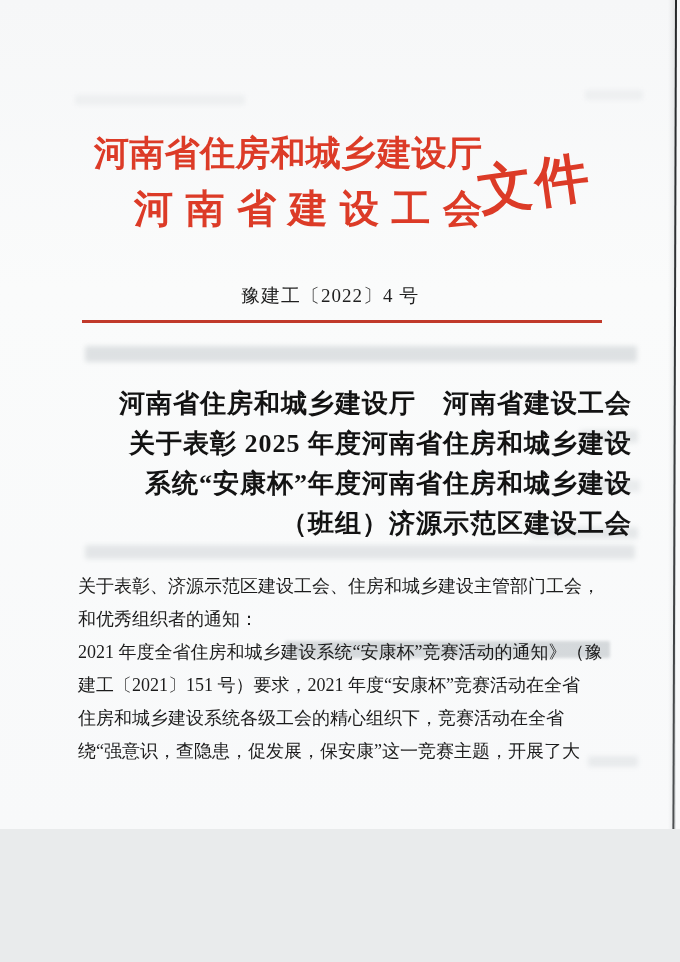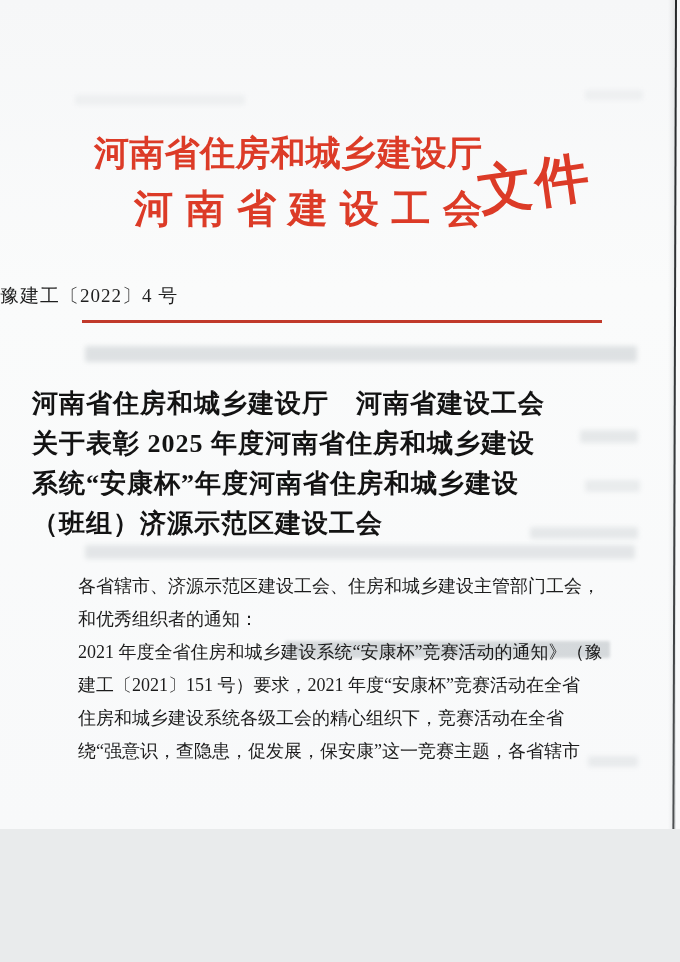--- a/index.html
+++ b/index.html
@@ -18,27 +18,27 @@
   .org-line2 {
     font-size:39px; line-height:54px; font-weight:bold; margin-top:4px;
     text-align:justify; text-align-last:justify;margin-left:40px;
   }
   .doc-type {
     position:absolute; left:478px; top:146px; width:140px;
     font-size:54px; font-weight:bold; color:#dc3b27; letter-spacing:3px;
     transform:rotate(-8deg); transform-origin:center; white-space:nowrap;
   }
   .doc-number {
-    position:absolute; left:0; top:283px; width:660px; 
+    position:absolute; left:0; top:283px; width:660px; text-align:center;
     font-size:19px; letter-spacing:1px; color:#1f1f1f; white-space:nowrap;
   }
   .red-rule { position:absolute; left:82px; top:320px; width:520px; height:3px; background:#c13a2b; }
   
   .title-block {
-    position:absolute; left:32px; top:384px; width:600px; text-align:left;
+    position:absolute; left:32px; top:384px; width:600px; text-align:right;
     font-size:26px; line-height:40px; font-weight:bold; letter-spacing:1px; color:#131313;
   }
   .title-line { white-space:nowrap; }
   
   .body-block {
     position:absolute; left:78px; top:570px; width:534px;
     font-size:18px; line-height:33px; color:#1c1c1c;
   }
   .body-line { height:33px; white-space:nowrap; }
   
@@ -89,26 +89,26 @@
   <div class="red-rule"></div>
 
   <div class="title-block">
     <div class="title-line">河南省住房和城乡建设厅　河南省建设工会</div>
     <div class="title-line">关于表彰 2025 年度河南省住房和城乡建设</div>
     <div class="title-line">系统“安康杯”年度河南省住房和城乡建设</div>
     <div class="title-line">（班组）济源示范区建设工会</div>
   </div>
 
   <div class="body-block">
-    <div class="body-line">各省辖市、济源示范区建设工会、住房和城乡建设主管部门工会，</div>
+    <div class="body-line">关于表彰、济源示范区建设工会、住房和城乡建设主管部门工会，</div>
     <div class="body-line">和优秀组织者的通知：</div>
     <div class="body-line">2021 年度全省住房和城乡建设系统“安康杯”竞赛活动的通知》（豫</div>
     <div class="body-line">建工〔2021〕151 号）要求，2021 年度“安康杯”竞赛活动在全省</div>
     <div class="body-line">住房和城乡建设系统各级工会的精心组织下，竞赛活动在全省</div>
-    <div class="body-line">绕“强意识，查隐患，促发展，保安康”这一竞赛主题，各省辖市</div>
+    <div class="body-line">绕“强意识，查隐患，促发展，保安康”这一竞赛主题，开展了大</div>
   </div>
 
   <div class="page-number">— 1 —</div>
 
   <div class="edge-shadow"></div>
   <div class="edge-line"></div>
 
 </div>
 
 </body></html>

